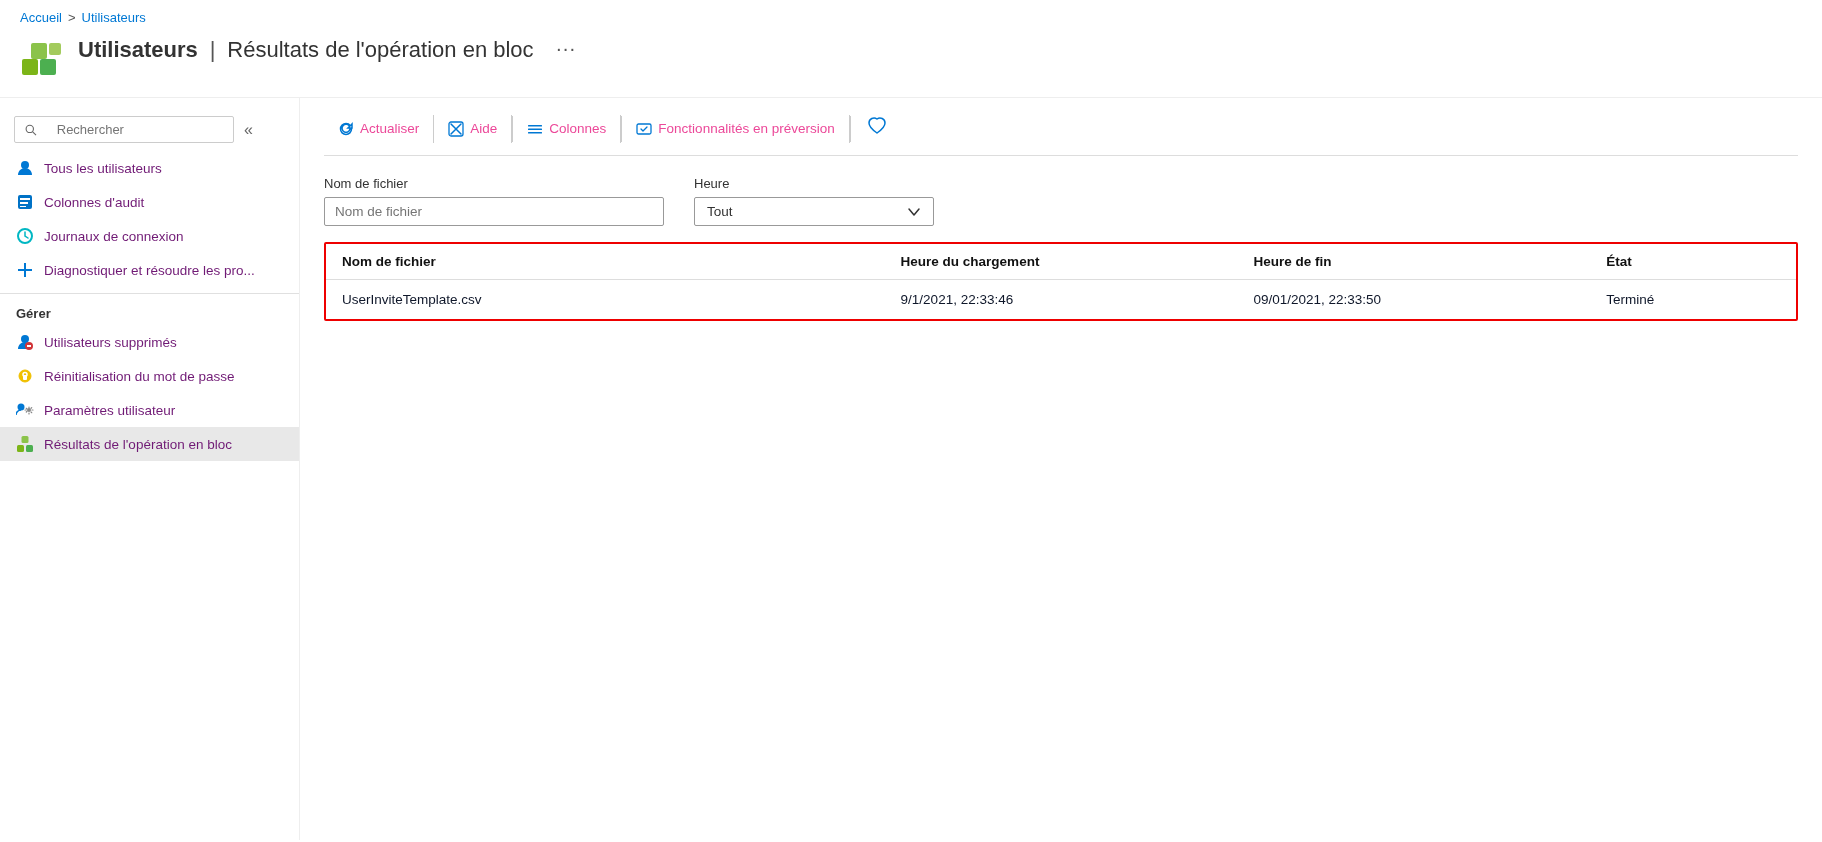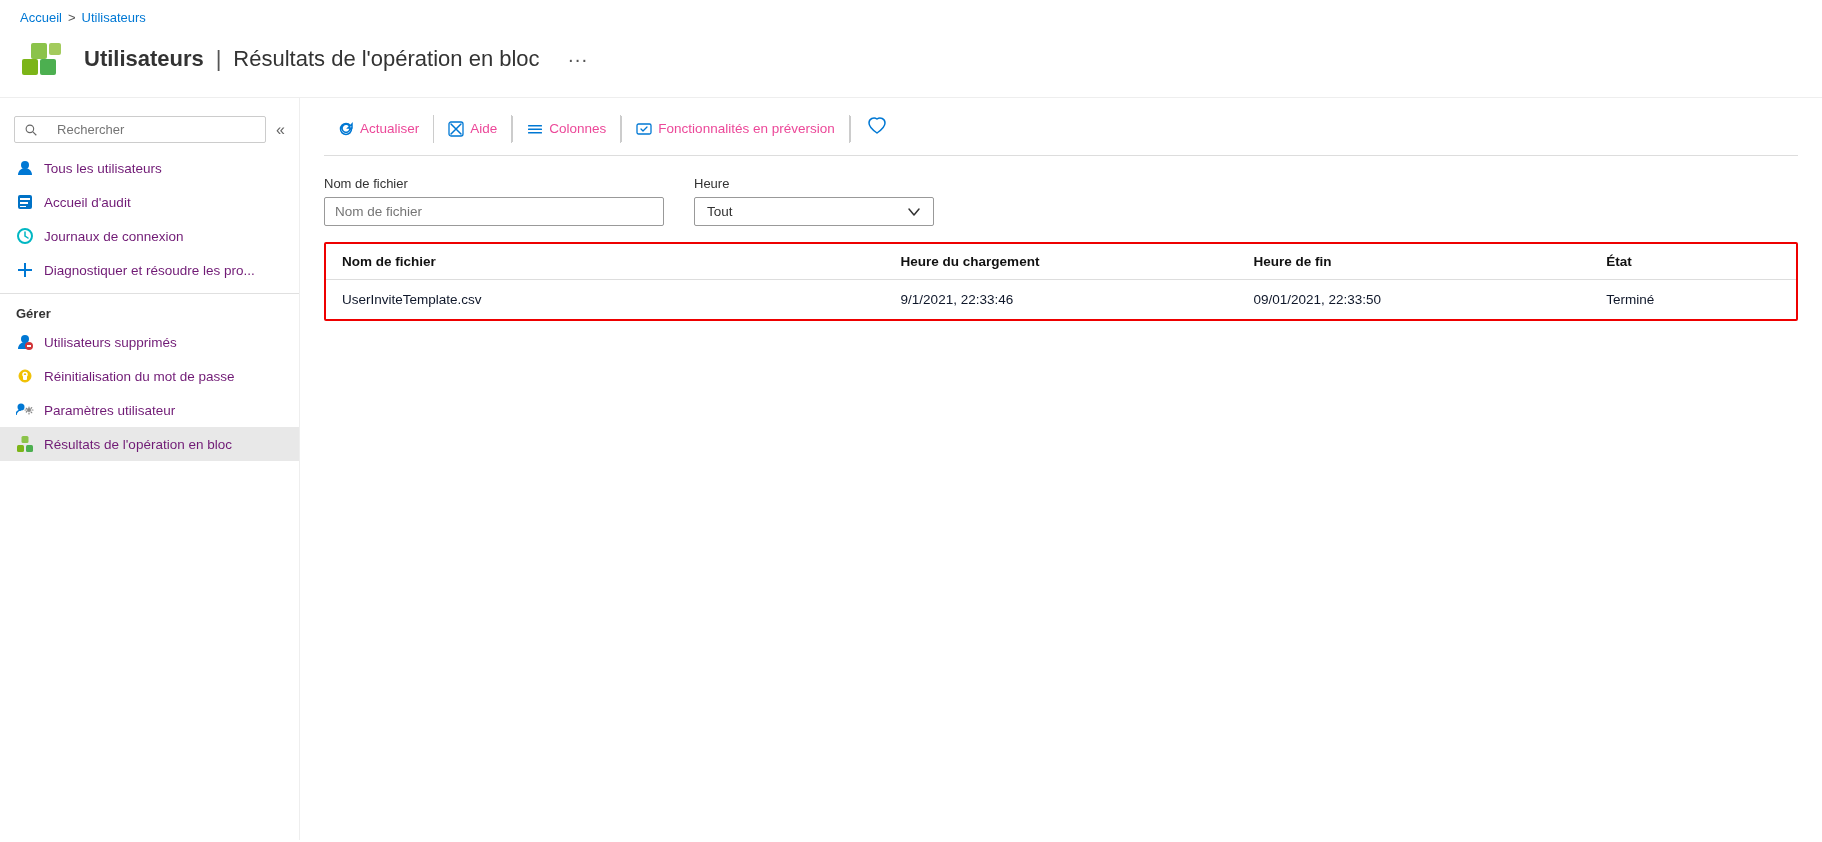--- a/index.html
+++ b/index.html
@@ -4,30 +4,30 @@
   <style>
     * { box-sizing: border-box; margin: 0; padding: 0; }
     body { font-family: 'Segoe UI', Arial, sans-serif; font-size: 14px; background: #fff; color: #333; }
 
     
     .breadcrumb { display: flex; align-items: center; gap: 6px; padding: 10px 20px 6px 20px; font-size: 13px; color: #0078d4; }
     .breadcrumb span { color: #0078d4; cursor: pointer; }
     .breadcrumb .separator { color: #555; }
 
     
-    .page-header { display: flex; align-items: center; gap: 20px; padding: 6px 20px 16px 20px; border-bottom: 1px solid #eee; }
+    .page-header { display: flex; gap: 14px; padding: 6px 20px 16px 20px; border-bottom: 1px solid #eee; }
     .logo-icon { width: 44px; height: 44px; }
 
     
     .main-layout { display: flex; height: calc(100vh - 100px); }
 
     
     .sidebar { width: 300px; min-width: 220px; border-right: 1px solid #eee; padding: 10px 0; }
     .search-row { display: flex; align-items: center; gap: 6px; padding: 8px 14px; }
-    .search-box { display: flex; align-items: center; gap: 20px; border: 1px solid #ccc; border-radius: 2px; padding: 5px 10px; width: 252px; background: #fff; }
+    .search-box { display: flex; align-items: center; gap: 20px; border: 1px solid #ccc; border-radius: 2px; padding: 5px 10px; width: 220px; background: #fff; }
     .search-box input { border: none; outline: none; font-size: 13px; width: 100%; background: transparent; }
     .collapse-btn { font-size: 16px; color: #666; cursor: pointer; margin-left: 4px; }
 
     .sidebar-item { display: flex; align-items: center; gap: 10px; padding: 8px 14px 8px 16px; cursor: pointer; font-size: 13.5px; color: #701a75; }
     .sidebar-item.active { background: #e8e8e8; font-weight: 500; }
     .sidebar-section-label { padding: 12px 16px 4px 16px; font-weight: 700; font-size: 13px; color: #333; border-top: 1px solid #e0e0e0; margin-top: 6px; }
 
     
     .content { flex: 1; padding: 0 24px; overflow-y: auto; }
 
@@ -107,21 +107,21 @@
         </svg>
       <span>Tous les utilisateurs</span>
     </div>
     <div class="sidebar-item">
       <svg width="18" height="18" viewBox="0 0 18 18">
           <rect x="2" y="2" width="14" height="14" rx="2" fill="#0072c6"></rect>
           <rect x="4" y="5" width="10" height="2" fill="#fff"></rect>
           <rect x="4" y="9" width="8" height="2" fill="#fff"></rect>
           <rect x="4" y="13" width="6" height="1" fill="#fff"></rect>
         </svg>
-      <span>Accueil d'audit</span>
+      <span>Colonnes d'audit</span>
     </div>
     <div class="sidebar-item">
       <svg width="18" height="18" viewBox="0 0 18 18">
           <circle cx="9" cy="9" r="7" fill="none" stroke="#00b7c3" stroke-width="2"></circle>
           <path d="M9 5v4l3 2" stroke="#00b7c3" stroke-width="1.5" fill="none" stroke-linecap="round"></path>
         </svg>
       <span>Journaux de connexion</span>
     </div>
     <div class="sidebar-item">
       <svg width="18" height="18" viewBox="0 0 18 18">

